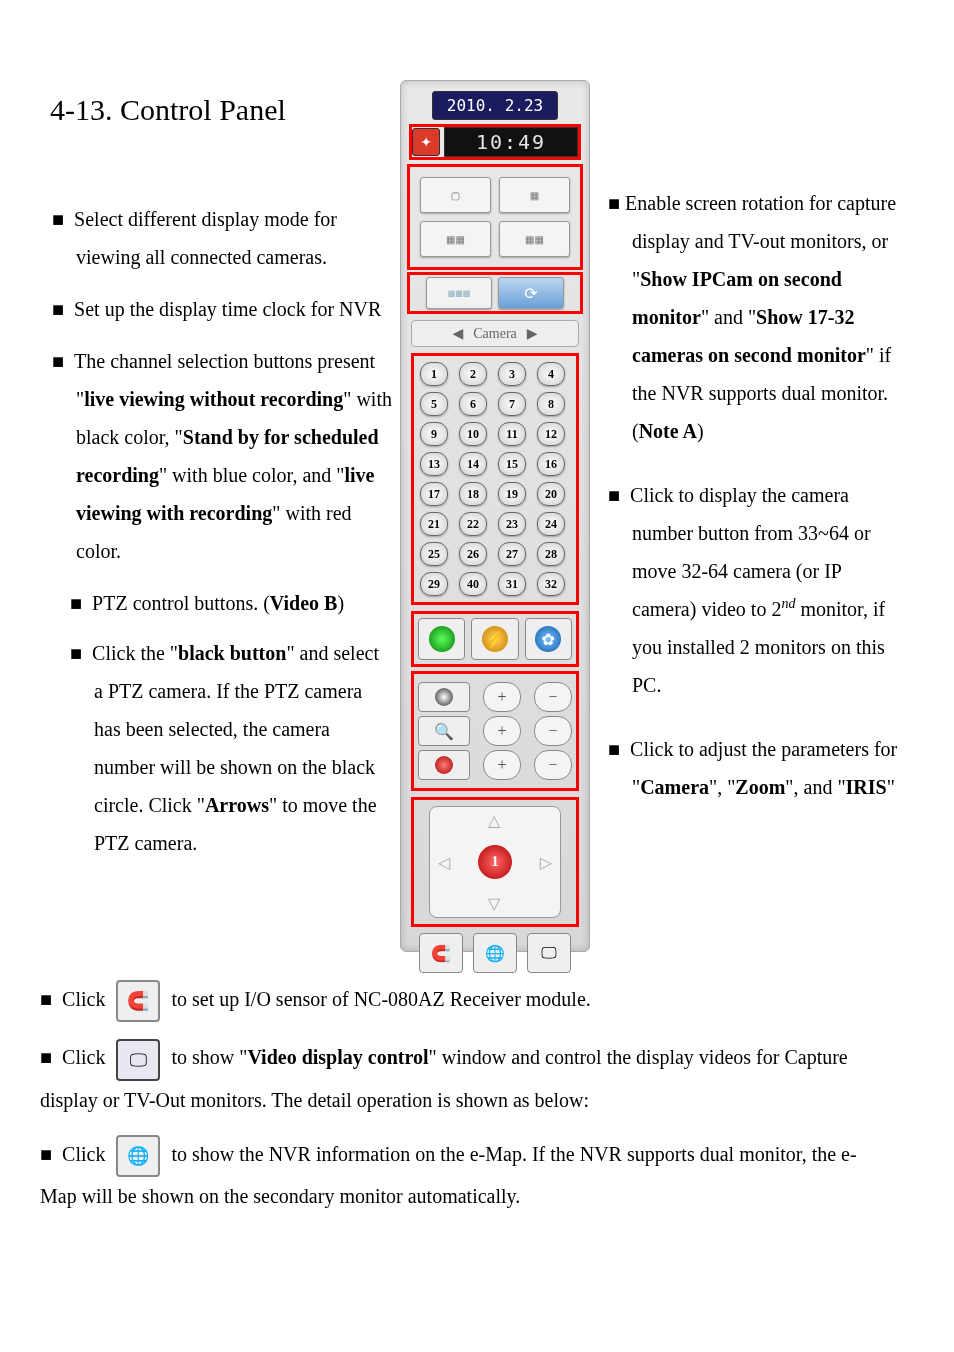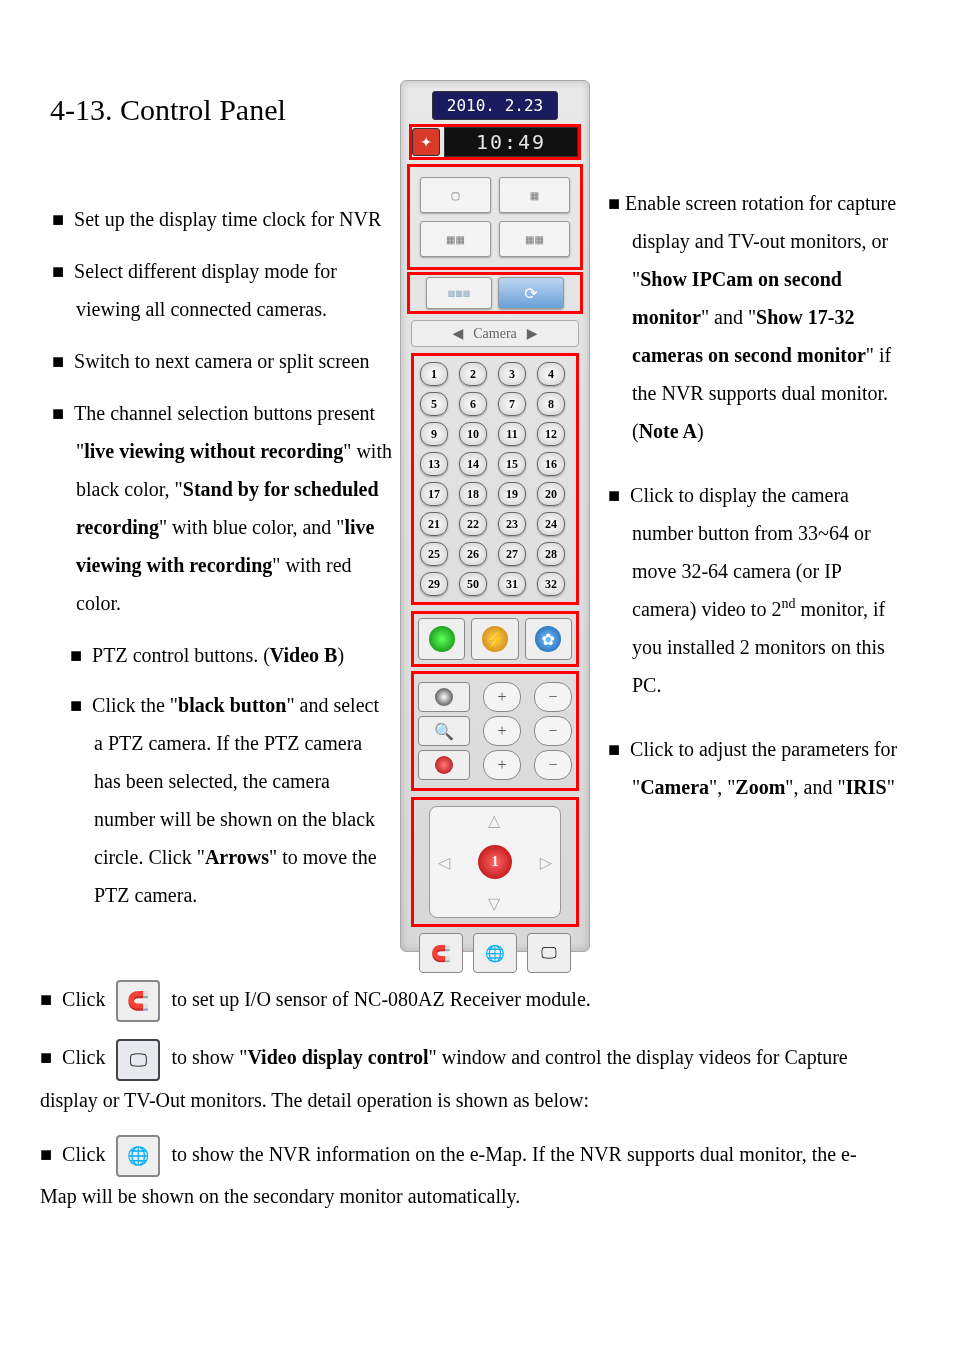--- a/index.html
+++ b/index.html
@@ -216,37 +216,34 @@
     left: 40px;
     width: 850px;
     font-size: 20px;
     line-height: 1.9;
   }
   .bt-row { margin-bottom: 16px; }
   .bt-row .ico {
     display:inline-block;width:40px;height:38px;border:2px solid #888;border-radius:4px;background:#efefef;vertical-align:middle;margin:0 6px;
     text-align:center;line-height:38px;font-size:18px;
   }
-  sup { font-size: 0.7em; }
+  sup { font-size: 0.7em; font-style: italic; }
 </style>
 </head>
 <body>
 
 <div class="page">
   <div class="heading">4-13. Control Panel</div>
 
   <div class="left-col">
     <div class="item">
+      <span class="sq">■</span>&nbsp;&nbsp;<span>Select different display mode for viewing all connected cameras.</span>
+    </div>
+    <div class="item">
       <span class="sq">■</span>&nbsp;&nbsp;<span>Set up the display time clock for NVR</span>
-    </div>
-    <div class="item">
-      <span class="sq">■</span>&nbsp;&nbsp;<span>Select different display mode for viewing all connected cameras.</span>
-    </div>
-    <div class="item">
-      <span class="sq">■</span>&nbsp;&nbsp;<span>Switch to next camera or split screen</span>
     </div>
     <div class="item">
       <span class="sq">■</span>&nbsp;&nbsp;<span>The channel selection buttons present "</span><b>live viewing without recording</b><span>" with black color, "</span><b>Stand by for scheduled recording</b><span>" with blue color, and "</span><b>live viewing with recording</b><span>" with red color.</span>
     </div>
     <div class="sub">
       <span class="sq">■</span>&nbsp;&nbsp;<span>PTZ control buttons. (</span><b>Video B</b><span>)</span>
     </div>
     <div class="sub">
       <span class="sq">■</span>&nbsp;&nbsp;<span>Click the "</span><b>black button</b><span>" and select a PTZ camera. If the PTZ camera has been selected, the camera number will be shown on the black circle. Click "</span><b>Arrows</b><span>" to move the PTZ camera.</span>
     </div>
@@ -318,21 +315,21 @@
         <div class="chan">20</div>
         <div class="chan">21</div>
         <div class="chan">22</div>
         <div class="chan">23</div>
         <div class="chan">24</div>
         <div class="chan">25</div>
         <div class="chan">26</div>
         <div class="chan">27</div>
         <div class="chan">28</div>
         <div class="chan">29</div>
-        <div class="chan">50</div>
+        <div class="chan">40</div>
         <div class="chan">31</div>
         <div class="chan">32</div>
       </div>
 
     <div class="icon-row">
       <div class="ib">
           <div class="ib-circle" style="background:radial-gradient(#5cff5c,#067c06);"></div>
         </div>
       <div class="ib">
           <div class="ib-circle" style="background:radial-gradient(#ffd35c,#c77a00);display:flex;align-items:center;justify-content:center;color:#fff;">⚡</div>

